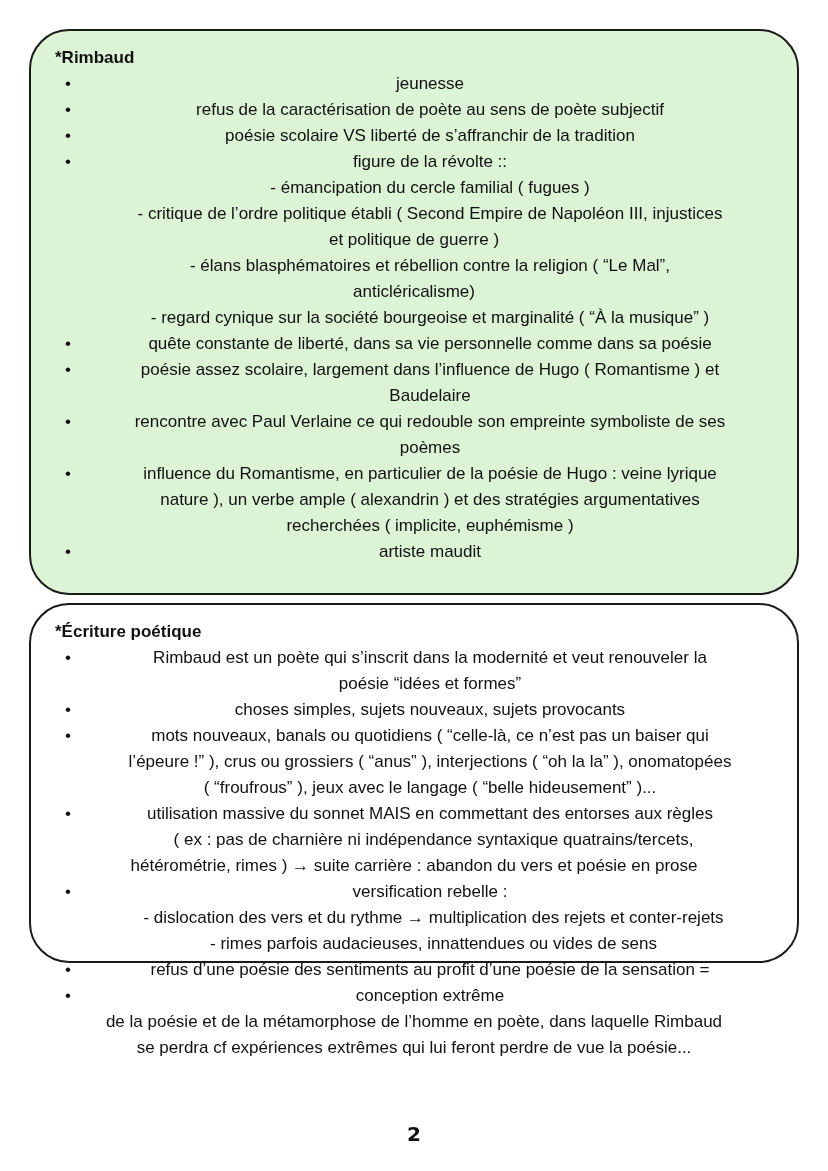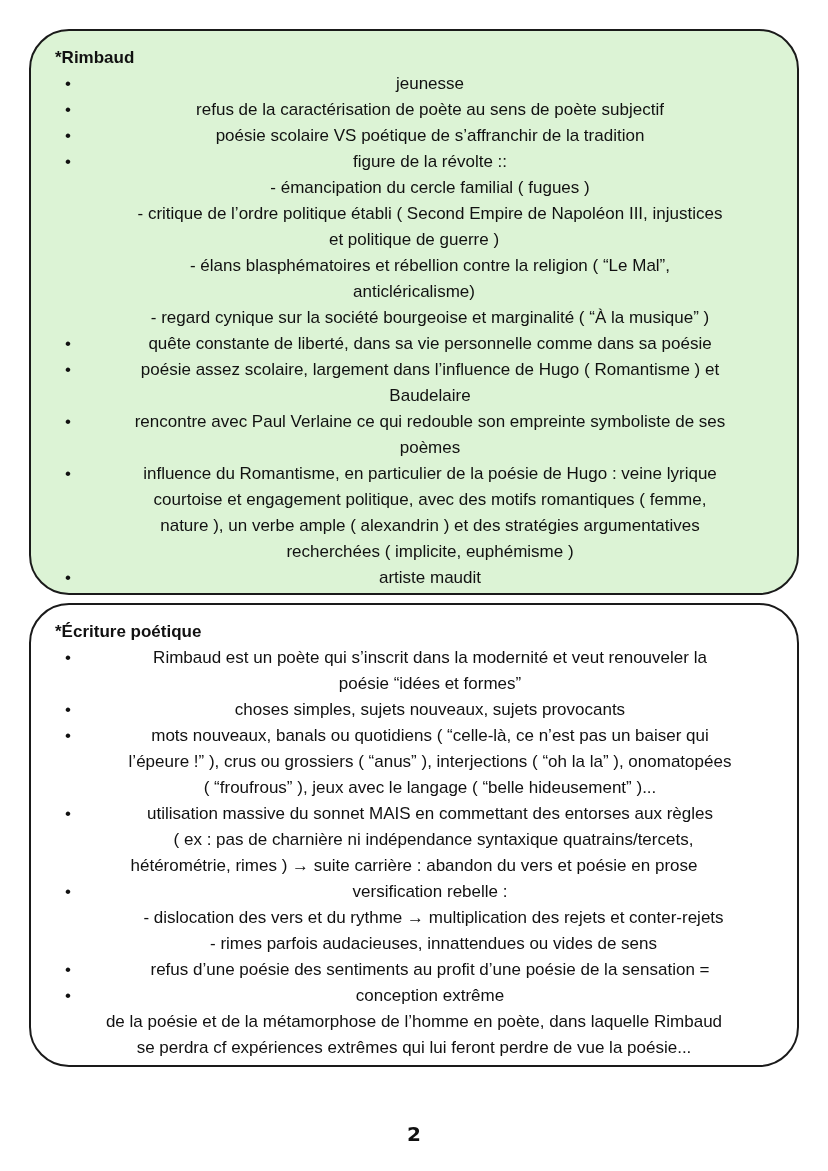--- a/index.html
+++ b/index.html
@@ -4,53 +4,52 @@
 <style>
   html, body { margin: 0; padding: 0; background: #ffffff; }
   body { width: 828px; height: 1171px; position: relative; font-family: "Liberation Sans", sans-serif; color: #111; }
   .box {
     position: absolute; left: 29px; width: 770px; box-sizing: border-box;
     border: 2px solid #1a1a1a; border-radius: 40px;
     padding: 14px 24px 10px 24px;
     font-size: 17px; line-height: 26px;
   }
   .box.green { top: 29px; height: 566px; background: #dcf3d5; }
-  .box.white { top: 603px; height: 464px; background: #ffffff; padding-top: 14px; }
+  .box.white { top: 603px; height: 360px; background: #ffffff; padding-top: 14px; }
   .title { font-weight: bold; font-size: 17px; }
   .line { white-space: nowrap; text-align: center; }
   .bullet { position: relative; padding-left: 32px; }
   .bullet::before { content: "•"; position: absolute; left: 10px; top: 0; }
   .sub { padding-left: 32px; }
   .flush { padding-left: 0; }
   .flushsub { padding-left: 4px; margin-left: 35px; }
   .page-num { position: absolute; top: 1122px; left: 0; width: 828px; text-align: center; font-weight: bold; font-size: 20px; font-family: "DejaVu Sans", sans-serif; }
 </style>
 </head>
 <body>
 
 <div class="box green">
   <div class="title">*Rimbaud</div>
   <div id="lines0">
       <div class="line bullet">jeunesse</div>
       <div class="line bullet">refus de la caractérisation de poète au sens de poète subjectif</div>
-      <div class="line bullet">poésie scolaire VS poétique de s’affranchir de la tradition</div>
+      <div class="line bullet">poésie scolaire VS liberté de s’affranchir de la tradition</div>
       <div class="line bullet">figure de la révolte ::</div>
       <div class="line sub" style="padding-left: 32px;">- émancipation du cercle familial ( fugues )</div>
       <div class="line sub" style="padding-left: 32px;">- critique de l’ordre politique établi ( Second Empire de Napoléon III, injustices</div>
       <div class="line flush">et politique de guerre )</div>
       <div class="line sub" style="padding-left: 32px;">- élans blasphématoires et rébellion contre la religion ( “Le Mal”,</div>
       <div class="line flush">anticléricalisme)</div>
       <div class="line sub" style="padding-left: 32px;">- regard cynique sur la société bourgeoise et marginalité ( “À la musique” )</div>
       <div class="line bullet">quête constante de liberté, dans sa vie personnelle comme dans sa poésie</div>
       <div class="line bullet">poésie assez scolaire, largement dans l’influence de Hugo ( Romantisme ) et</div>
       <div class="line sub">Baudelaire</div>
       <div class="line bullet">rencontre avec Paul Verlaine ce qui redouble son empreinte symboliste de ses</div>
       <div class="line sub">poèmes</div>
       <div class="line bullet">influence du Romantisme, en particulier de la poésie de Hugo : veine lyrique</div>
-      <div class="line sub">courtoise et engagement politique, avec des motifs romantiques ( femme,</div>
       <div class="line sub">nature ), un verbe ample ( alexandrin ) et des stratégies argumentatives</div>
       <div class="line sub">recherchées ( implicite, euphémisme )</div>
       <div class="line bullet">artiste maudit</div>
     </div>
 </div>
 
 <div class="box white">
   <div class="title">*Écriture poétique</div>
   <div id="lines1">
       <div class="line bullet">Rimbaud est un poète qui s’inscrit dans la modernité et veut renouveler la</div>

